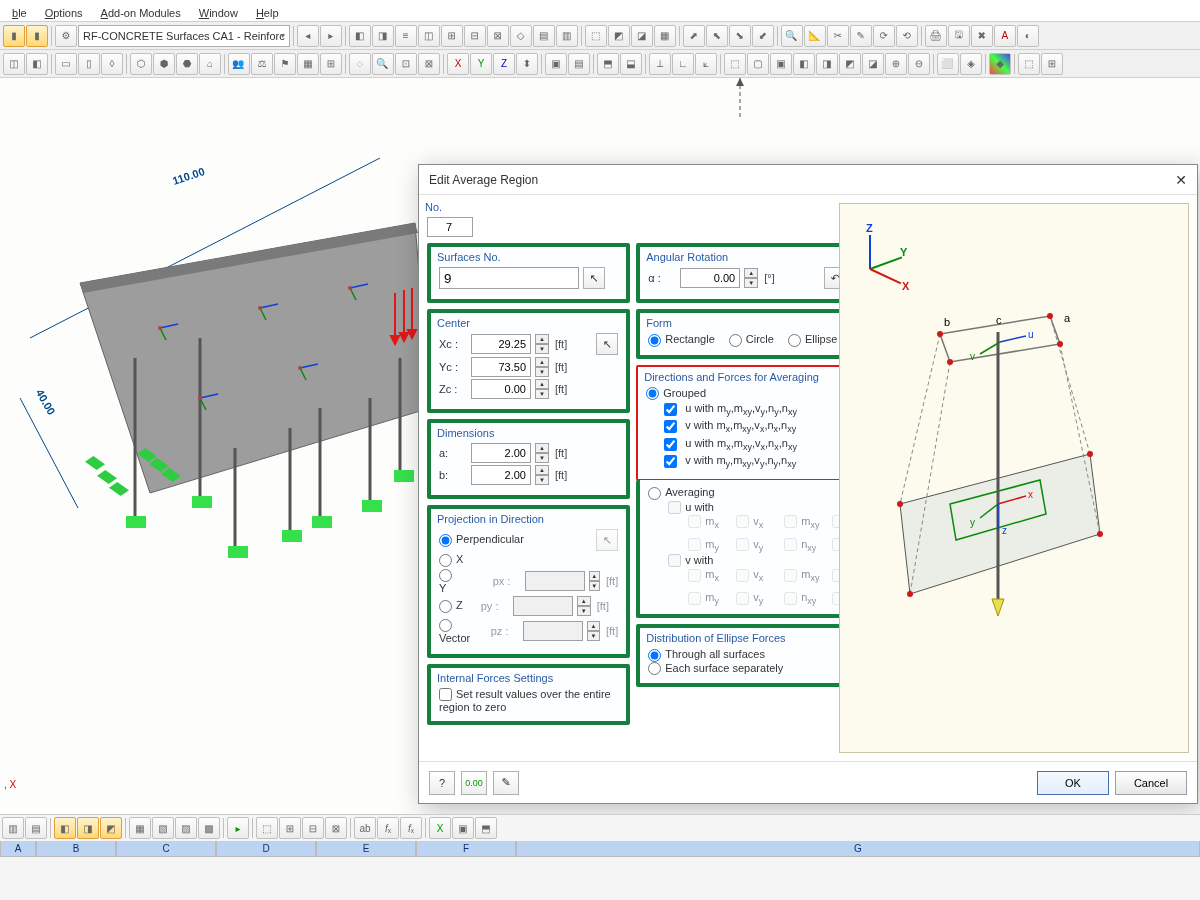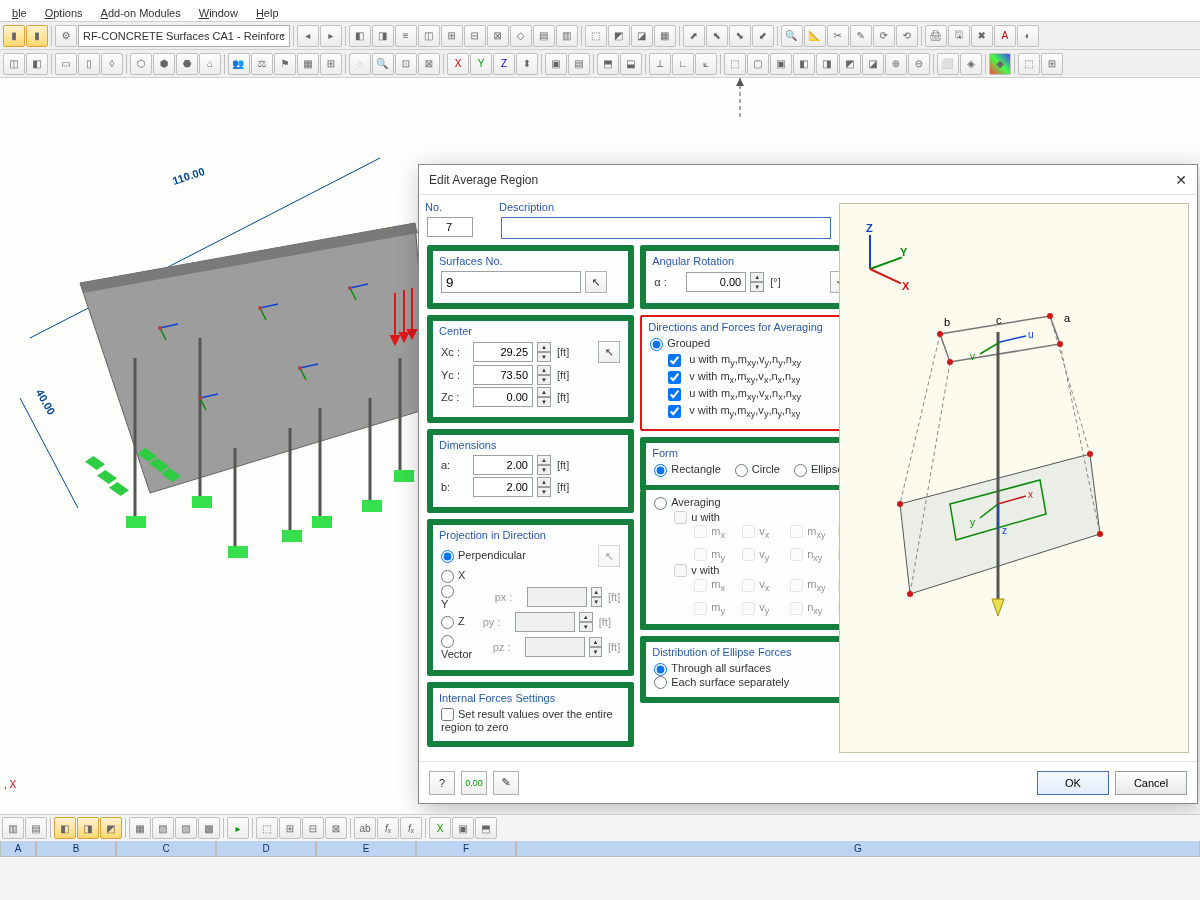--- a/index.html
+++ b/index.html
@@ -28,21 +28,21 @@
   .supportbig{ width:20px; height:12px; background:#36e04c; position:absolute;}
 
   
   .dialog { position:absolute; top:164px; left:418px; width:780px; height:640px; background:#fff; border:1px solid #888; box-shadow:4px 6px 24px rgba(0,0,0,.25); display:flex; flex-direction:column;}
   .dlg-title { height:30px; background:#fff; border-bottom:1px solid #e0e0e0; display:flex; align-items:center; padding:0 10px; font-size:12px;}
   .dlg-title .x { margin-left:auto; font-size:14px; cursor:default;}
   .dlg-body { flex:1; padding:8px; display:flex; gap:8px;}
   .dlg-left { width:404px; display:flex; flex-direction:column; gap:6px;}
   .dlg-right { flex:1; background:#fdfbee; border:1px solid #c9c4a8; position:relative;}
 
-  .group { border:6px solid #15803d; border-radius:2px; padding:6px 8px 8px; background:#fdfeff;}
+  .group { border:4px solid #15803d; border-radius:2px; padding:6px 8px 8px; background:#fdfeff;}
   .group-title { color:#2a5aa5; font-size:11px; margin:-2px 0 4px -2px;}
   .row { display:flex; align-items:center; gap:4px; margin:2px 0;}
   .lbl { min-width:28px;}
   .num-input { width:60px; height:20px; border:1px solid #a0a0a0; text-align:right; padding-right:4px; font-size:11px;}
   .spin { width:14px; height:20px; display:flex; flex-direction:column;}
   .spin div{ flex:1; border:1px solid #a0a0a0; font-size:6px; text-align:center; line-height:8px; background:#f0f0f0;}
   .unit { color:#444; margin-left:2px;}
   .pick-btn { width:22px; height:22px; border:1px solid #b0b0b0; background:linear-gradient(#fff,#eee); display:flex; align-items:center; justify-content:center; font-size:11px;}
 
   .two-col { display:flex; gap:6px;}
@@ -287,24 +287,20 @@
     <span class="x">✕</span>
   </div>
   <div class="dlg-body">
     <div class="dlg-left">
 
       <div class="two-col">
         <div style="width:68px;">
           <div class="group-title">No.</div>
           <input class="num-input" style="width: 46px; text-align: center;" value="7">
         </div>
-        <div style="flex:1">
-          <div class="group-title">Description</div>
-          <input class="text-input" value="" style="">
-        </div>
       </div>
 
       <div class="two-col">
         <div class="col">
 
           <div class="group">
             <div class="group-title">Surfaces No.</div>
             <div class="row">
               <input class="text-input plain" style="width: 140px;" value="9">
               <div class="pick-btn">↖</div>
@@ -419,20 +415,29 @@
             <div class="row">
                 <span class="lbl">α :</span>
                 <input class="num-input" value="0.00" style="">
                 <div class="spin">
                   <div>▲</div>
                   <div>▼</div>
                 </div>
                 <span class="unit">[°]</span>
               <div class="pick-btn" style="margin-left:auto">↶</div>
               <div class="pick-btn">↷</div>
+            </div>
+          </div>
+
+          <div class="group">
+            <div class="group-title">Form</div>
+            <div class="radio-row">
+              <label><input type="radio" name="form" checked="" style=""><span>Rectangle</span></label>
+              <label><input type="radio" name="form" style=""><span>Circle</span></label>
+              <label><input type="radio" name="form" style=""><span>Ellipse</span></label>
             </div>
           </div>
 
           <div class="group highlight">
             <div class="group-title">Directions and Forces for Averaging</div>
             <label><input type="radio" name="df" checked="" style=""><span>Grouped</span></label>
             <div id="grouped-list" style="margin-left:18px">
                 <div class="row">
                   <input type="checkbox" checked="" style="">
                   <span>u with m<sub>y</sub>,m<sub>xy</sub>,v<sub>y</sub>,n<sub>y</sub>,n<sub>xy</sub></span>
@@ -443,29 +448,20 @@
                 </div>
                 <div class="row">
                   <input type="checkbox" checked="" style="">
                   <span>u with m<sub>x</sub>,m<sub>xy</sub>,v<sub>x</sub>,n<sub>x</sub>,n<sub>xy</sub></span>
                 </div>
                 <div class="row">
                   <input type="checkbox" checked="" style="">
                   <span>v with m<sub>y</sub>,m<sub>xy</sub>,v<sub>y</sub>,n<sub>y</sub>,n<sub>xy</sub></span>
                 </div>
               </div>
-          </div>
-
-          <div class="group">
-            <div class="group-title">Form</div>
-            <div class="radio-row">
-              <label><input type="radio" name="form" checked="" style=""><span>Rectangle</span></label>
-              <label><input type="radio" name="form" style=""><span>Circle</span></label>
-              <label><input type="radio" name="form" style=""><span>Ellipse</span></label>
-            </div>
           </div>
 
           <div class="group" style="border-top:none;margin-top:-7px">
             <label><input type="radio" name="df" style=""><span>Averaging</span></label>
             <div class="ind-row">
                 <input type="checkbox" disabled="" style="">
                 <span>u with</span>
               </div>
             <div class="ind-grid" style="opacity:.55">
               <div><input type="checkbox" disabled="" style=""><span>m<sub>x</sub></span></div>

